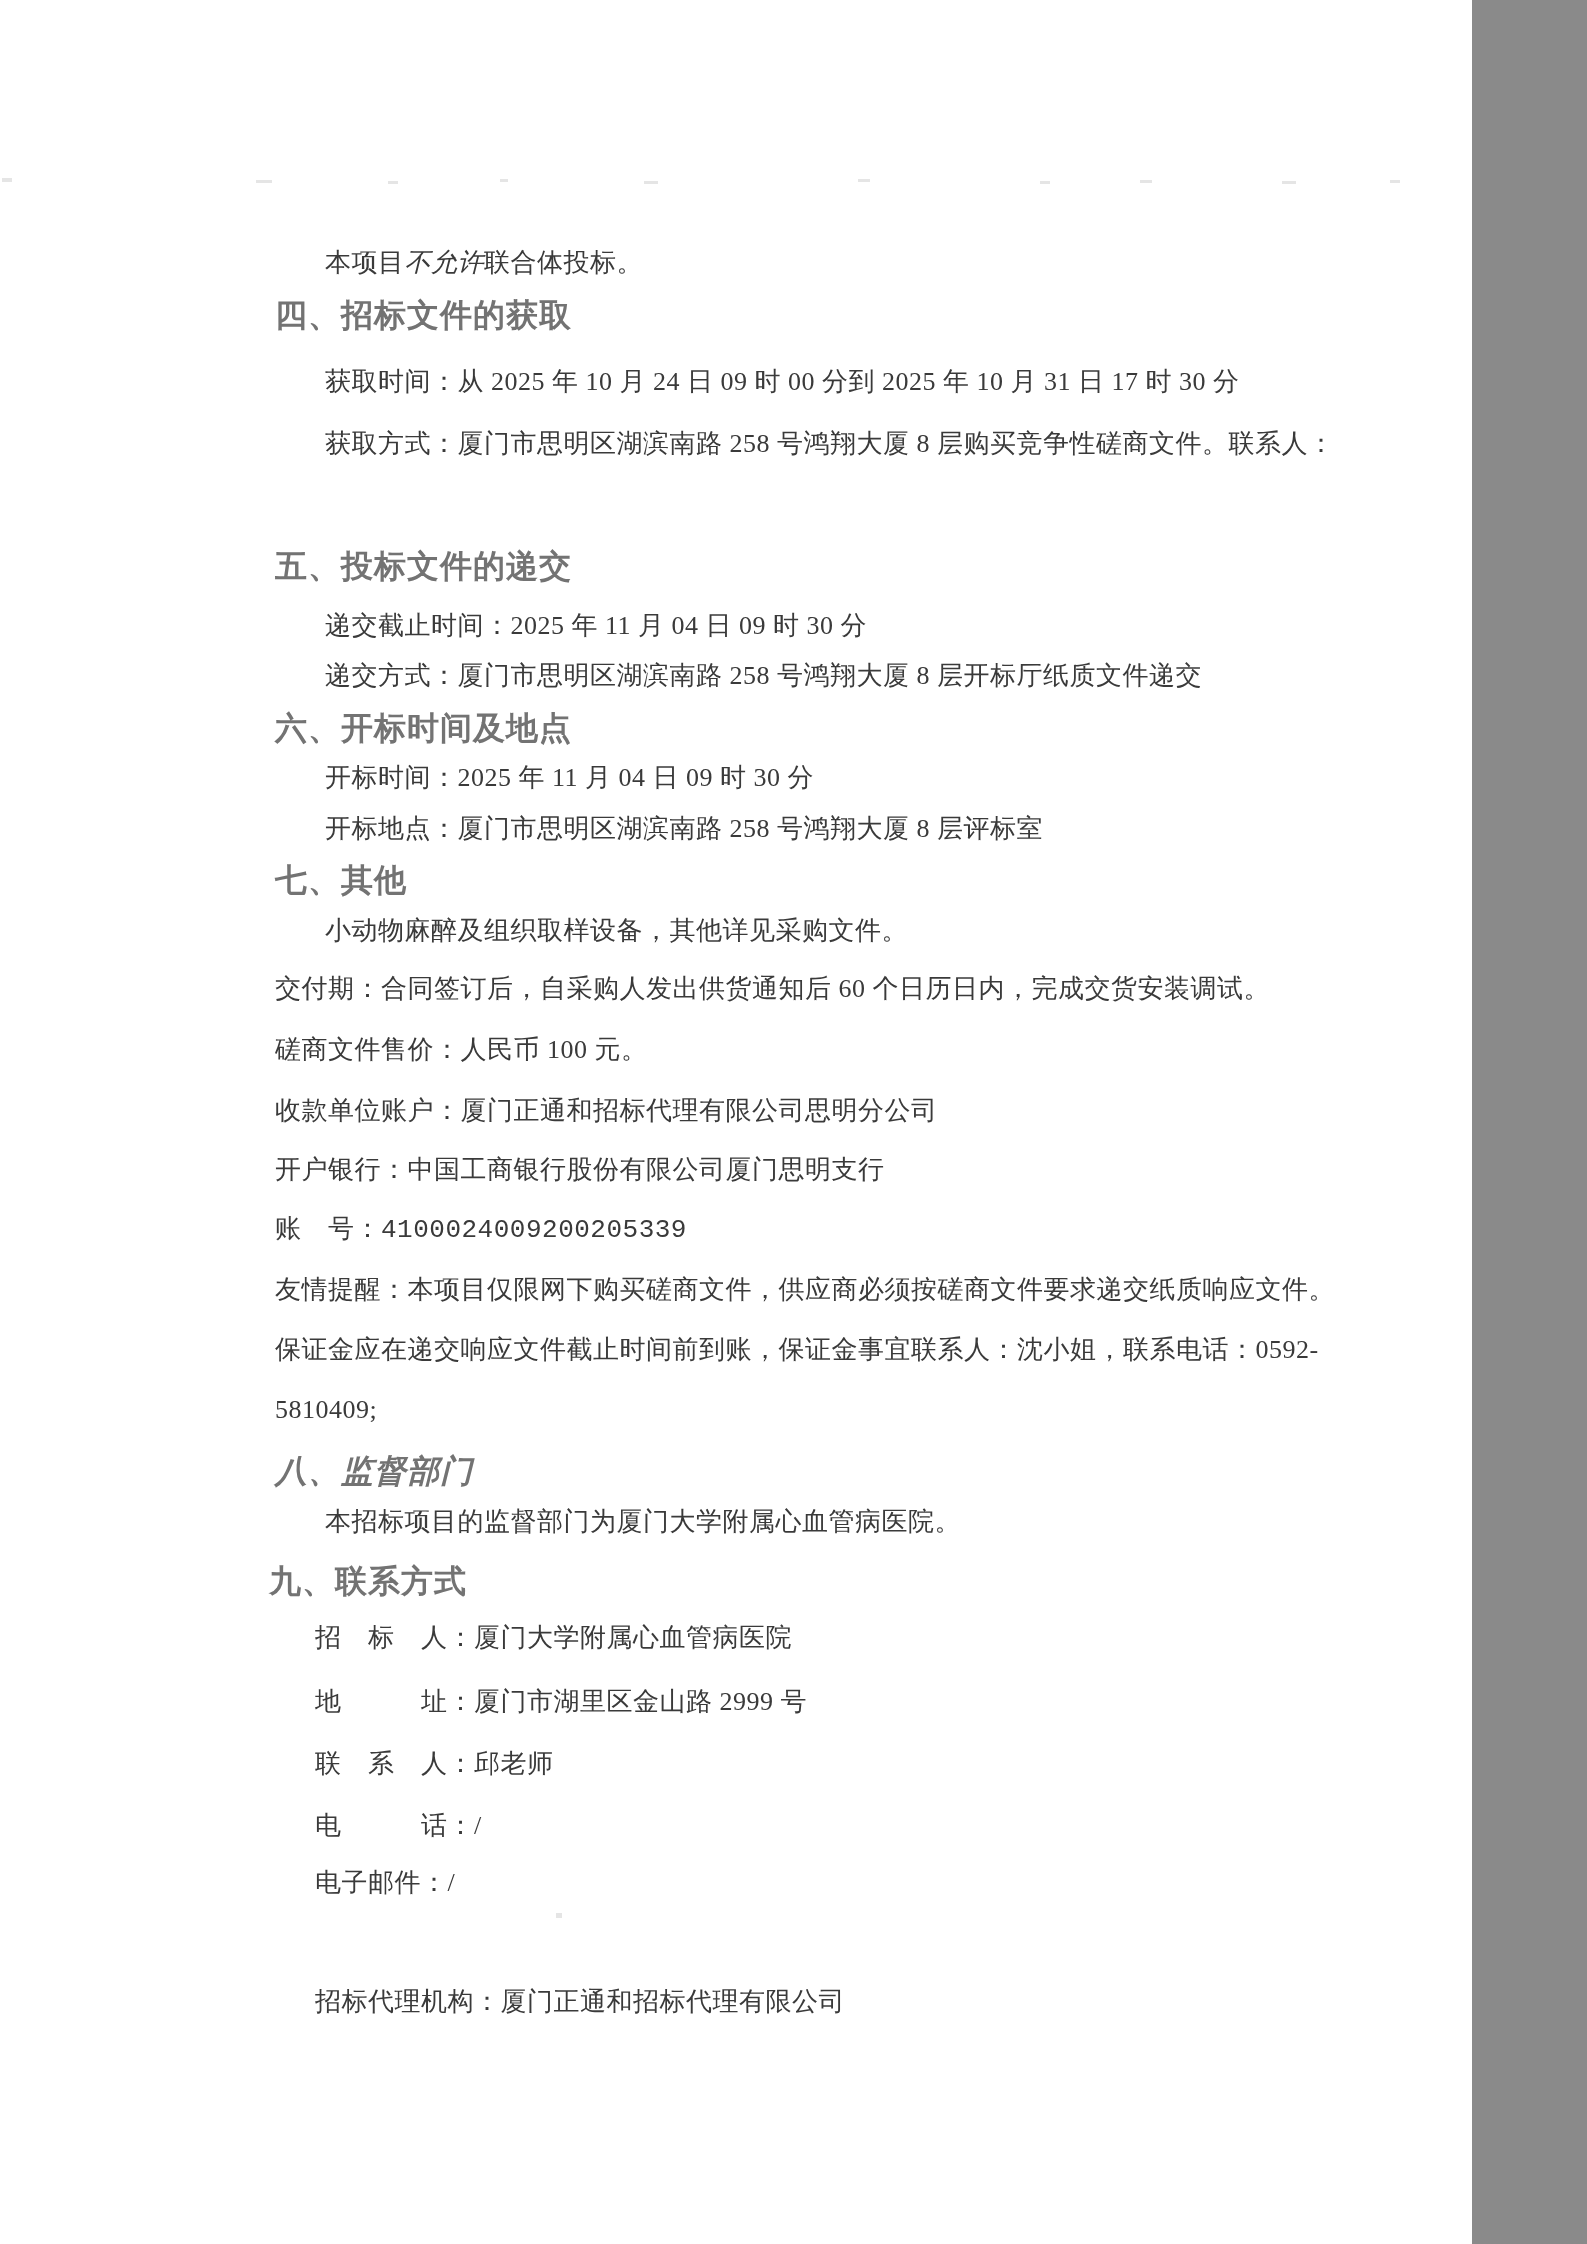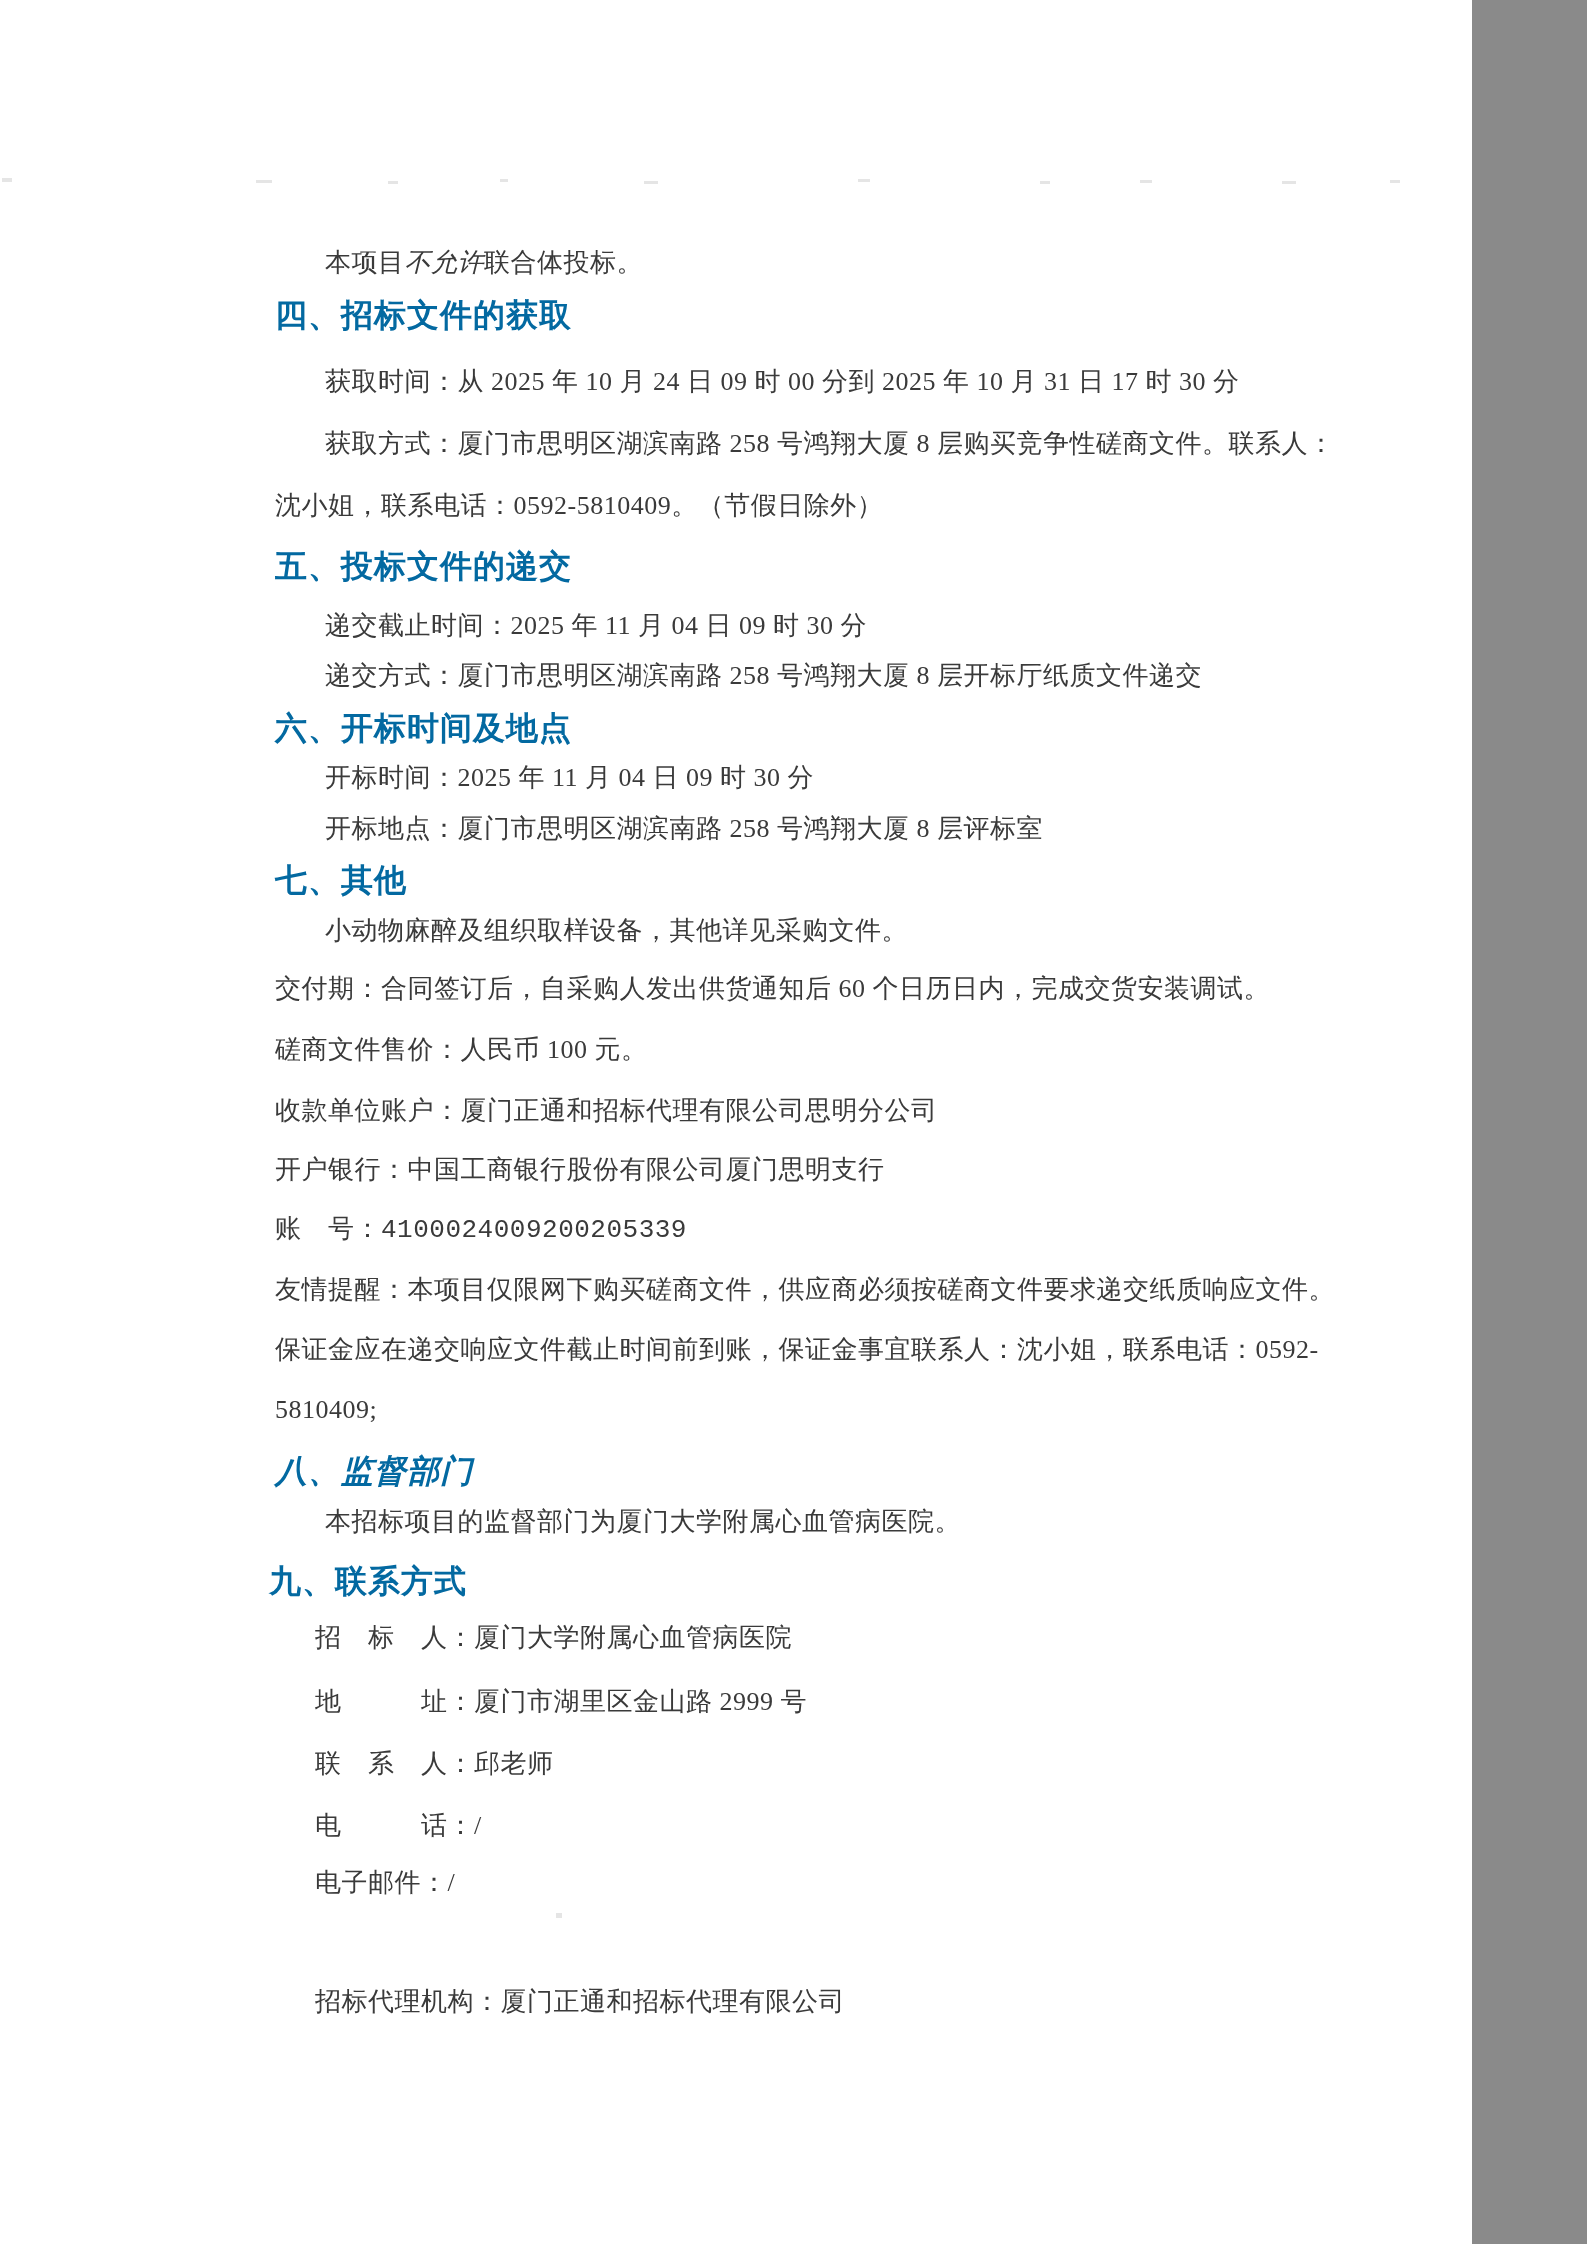--- a/index.html
+++ b/index.html
@@ -19,21 +19,21 @@
     letter-spacing:0.5px;
     color:#3a3a3a;
   }
   .hd{
     position:absolute;
     font-size:32px;
     font-weight:700;
     line-height:1.2;
     white-space:nowrap;
     letter-spacing:1px;
-    color:#0369a1;
+    color:#737373;
   }
   .em-it{font-style:italic;}
   
   #stamp{position:absolute;left:0;top:0;width:100%;height:100%;pointer-events:none;}
   .seal-char{
     position:absolute;
     font-size:40px;
     font-weight:700;
     color:#e0514a;
     opacity:.82;
@@ -62,21 +62,20 @@
   <div class="noise" style="left:1390px;top:180px;width:10px;height:3px;"></div>
   <div class="noise" style="left:556px;top:1913px;width:6px;height:5px;"></div>
 
   <div class="ln" style="left:325px;top:247px;">
     <span>本项目</span><span class="em-it">不允许</span><span>联合体投标。</span>
   </div>
 
   <div class="hd" style="left:275px;top:296px;">四、招标文件的获取</div>
   <div class="ln" style="left:325px;top:366px;">获取时间：从 2025 年 10 月 24 日  09 时 00 分到 2025 年 10 月 31 日  17 时 30 分</div>
   <div class="ln" style="left:325px;top:428px;">获取方式：厦门市思明区湖滨南路 258 号鸿翔大厦 8 层购买竞争性磋商文件。联系人：</div>
-  <div class="ln" style="left:275px;top:490px;">沈小姐，联系电话：0592-5810409。（节假日除外）</div>
 
   <div class="hd" style="left:275px;top:547px;">五、投标文件的递交</div>
   <div class="ln" style="left:325px;top:610px;">递交截止时间：2025 年 11 月 04 日  09 时 30 分</div>
   <div class="ln" style="left:325px;top:660px;">递交方式：厦门市思明区湖滨南路 258 号鸿翔大厦 8 层开标厅纸质文件递交</div>
 
   <div class="hd" style="left:275px;top:709px;">六、开标时间及地点</div>
   <div class="ln" style="left:325px;top:762px;">开标时间：2025 年 11 月 04 日  09 时 30 分</div>
   <div class="ln" style="left:325px;top:813px;">开标地点：厦门市思明区湖滨南路 258 号鸿翔大厦 8 层评标室</div>
 
   <div class="hd" style="left:275px;top:861px;">七、其他</div>

